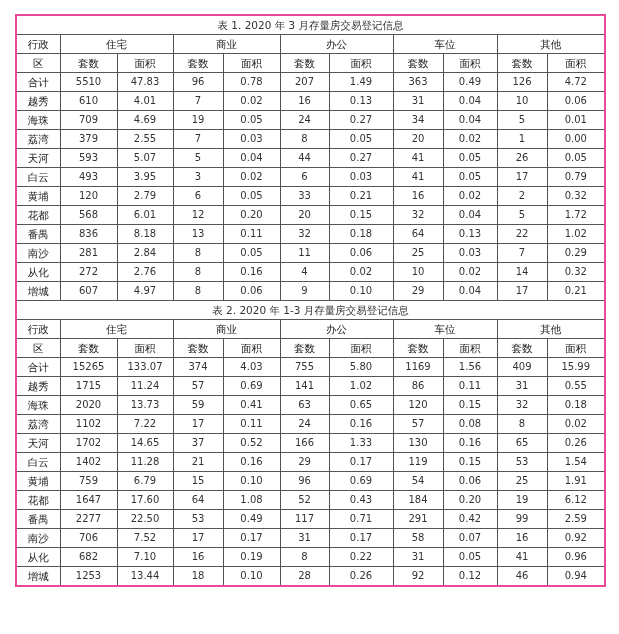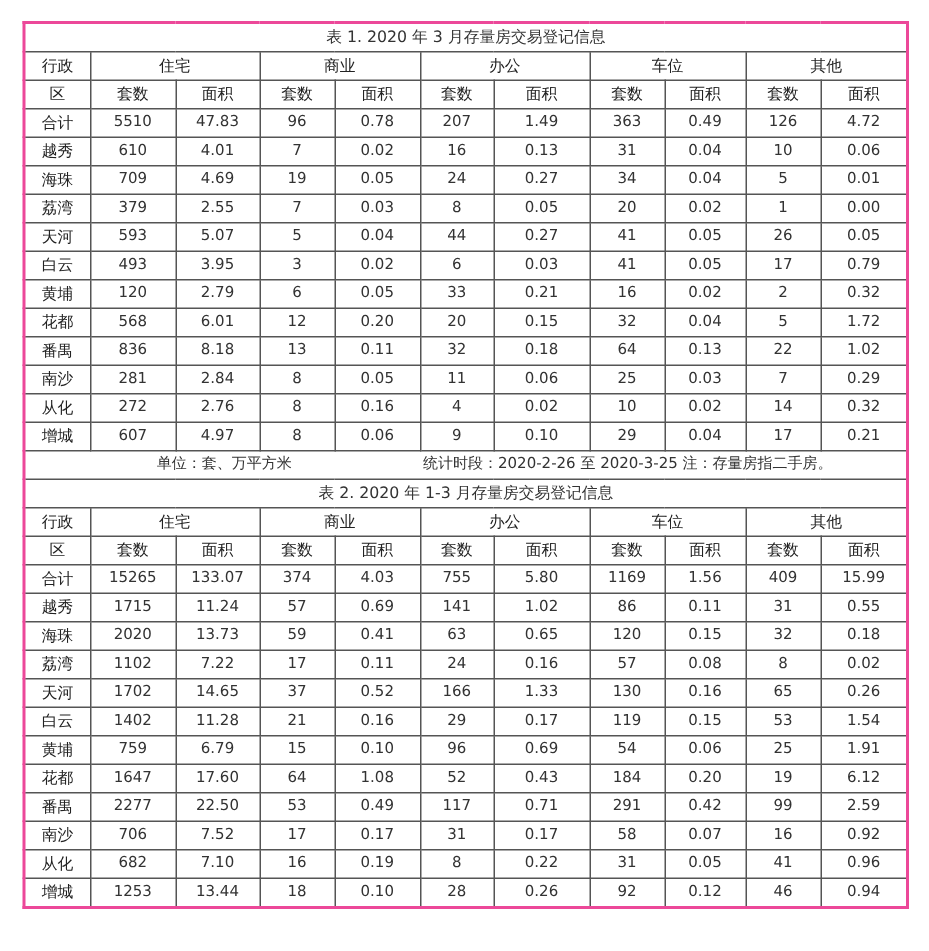--- a/index.html
+++ b/index.html
@@ -208,23 +208,20 @@
           <td>4.97</td>
           <td>8</td>
           <td>0.06</td>
           <td>9</td>
           <td>0.10</td>
           <td>29</td>
           <td>0.04</td>
           <td>17</td>
           <td>0.21</td>
         </tr>
-        <tr>
-          <td class="foot" colspan="11"><span class="unit">单位：套、万平方米</span><span class="period">统计时段：2020-2-26 至 2020-3-25 注：存量房指二手房。</span></td>
-        </tr>
       </tbody>
     <tbody id="t2-body">
       <tr>
           <td class="title" colspan="11">表 2. 2020 年 1-3 月存量房交易登记信息</td>
         </tr>
     <tr>
           <td class="head">行政</td>
           <td class="head" colspan="2">住宅</td>
           <td class="head" colspan="2">商业</td>
           <td class="head" colspan="2">办公</td>

